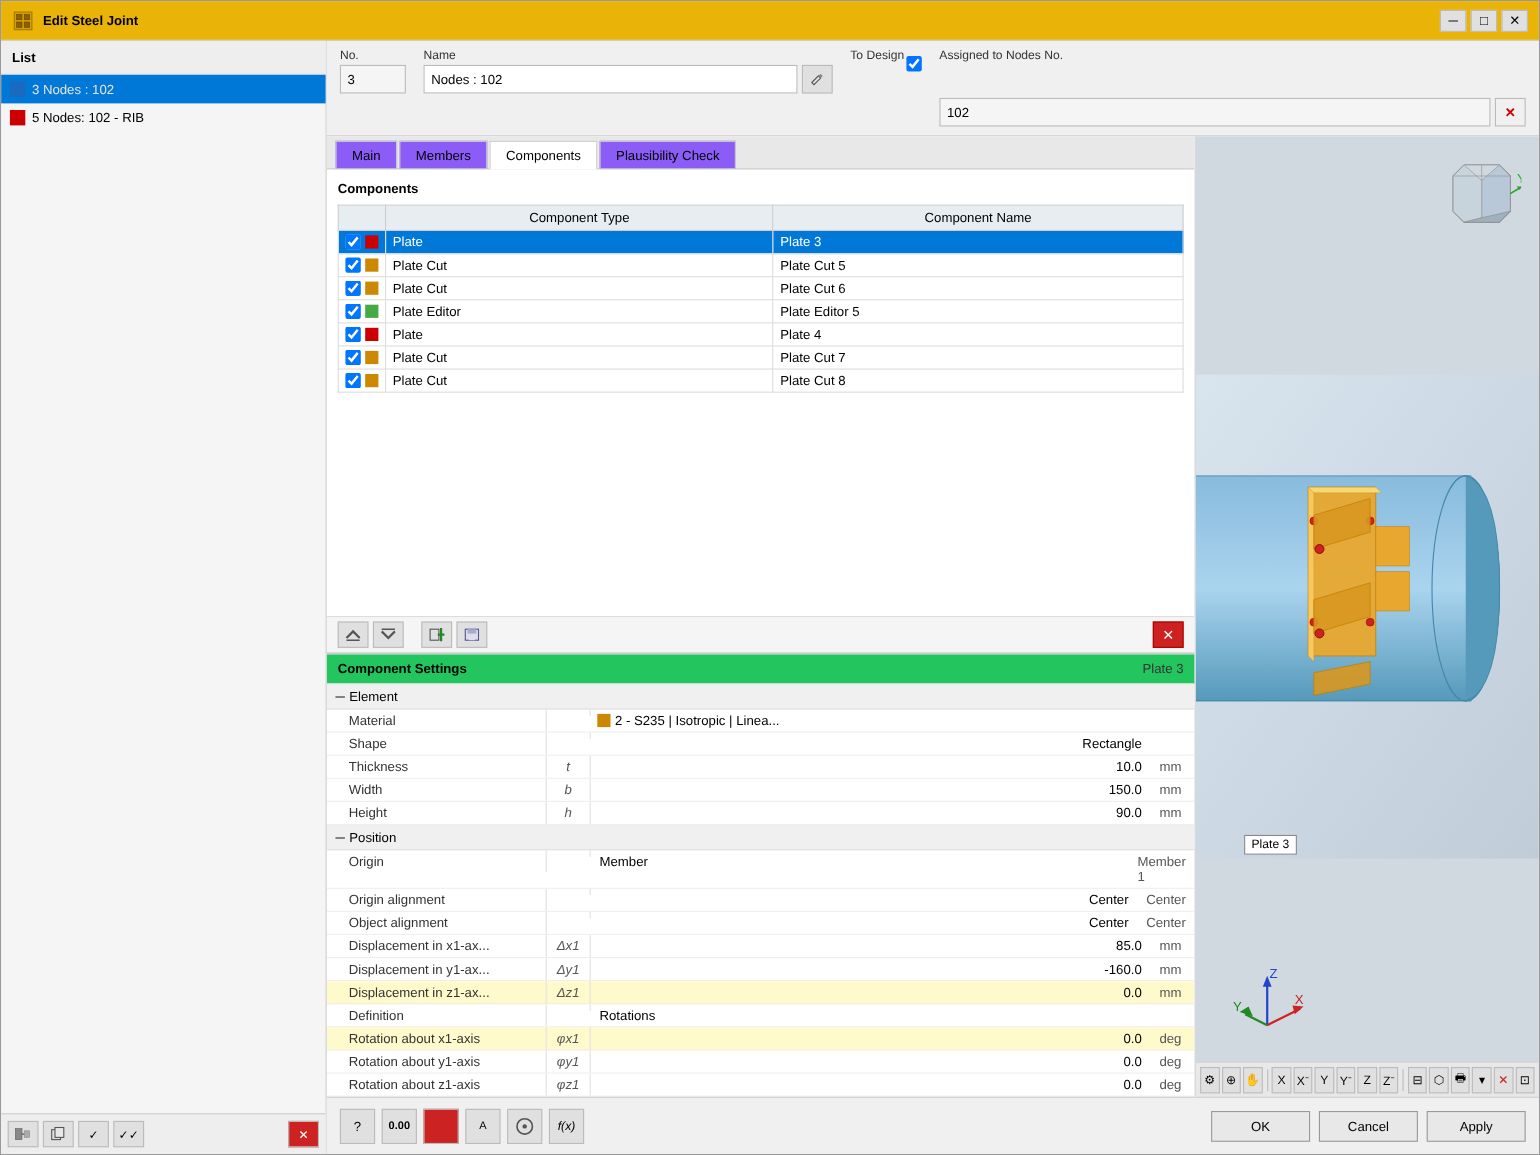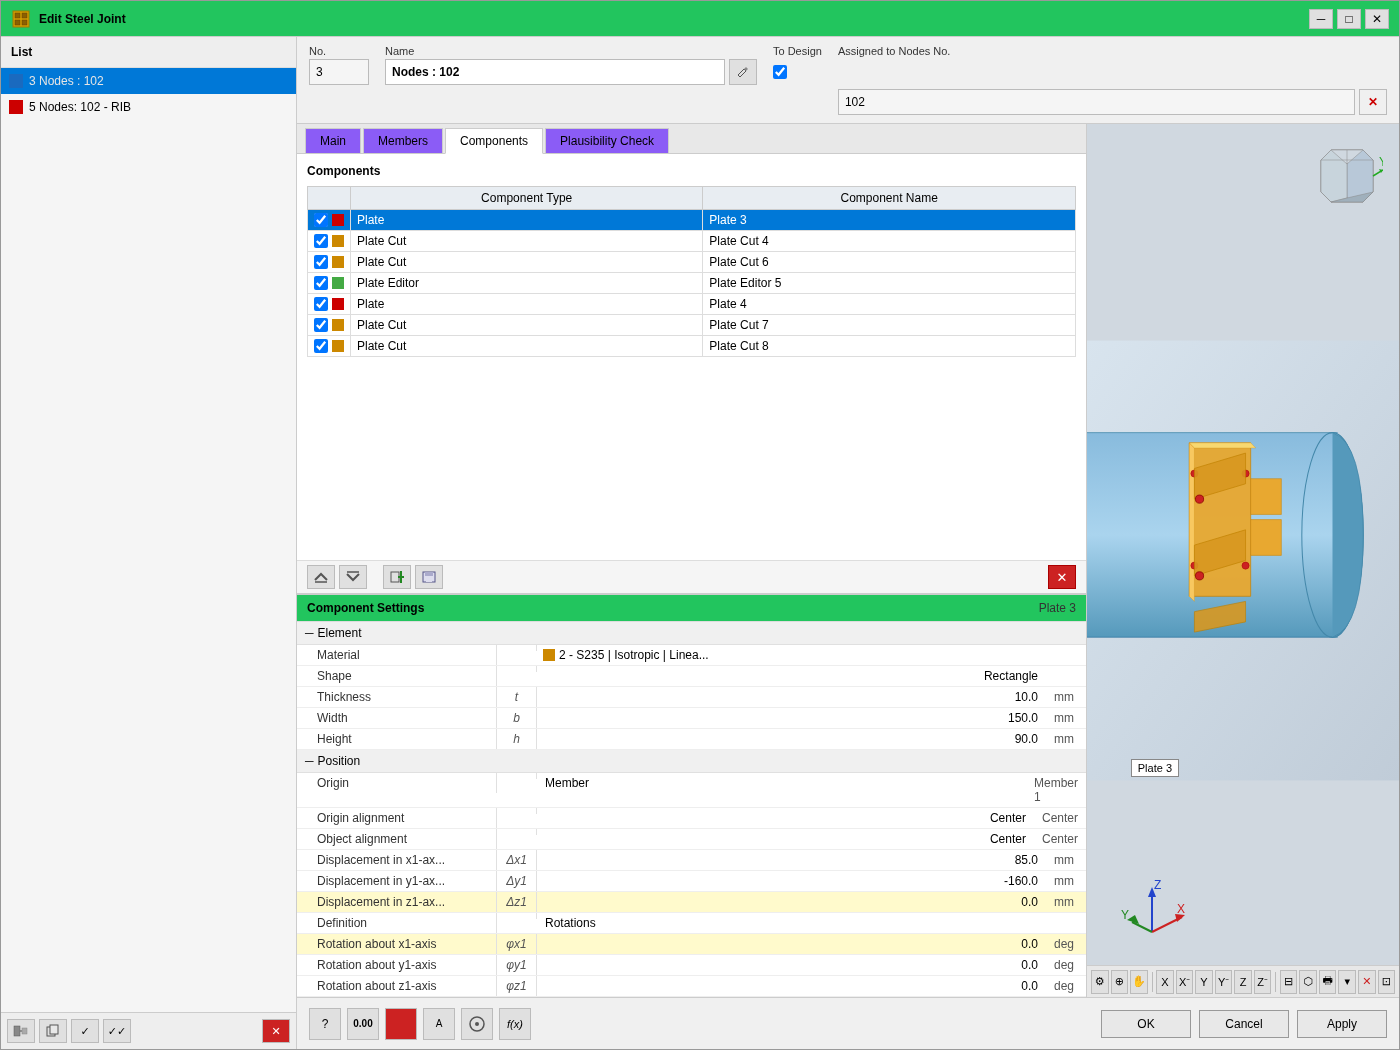--- a/index.html
+++ b/index.html
@@ -1,20 +1,20 @@
 <!DOCTYPE html>
 <html><head>
   <meta charset="utf-8">
   <style>
     * { box-sizing: border-box; margin: 0; padding: 0; font-family: 'Segoe UI', Arial, sans-serif; font-size: 12px; }
     body { background: #c8d0d8; width: 1400px; height: 1050px; overflow: hidden; }
 
     .window { width: 1400px; height: 1050px; background: #f0f0f0; display: flex; flex-direction: column; border: 1px solid #999; }
 
-    .title-bar { background: #22c55e; padding: 6px 10px; display: flex; align-items: center; justify-content: space-between; border-bottom: 1px solid #ccc; height: 36px; }
+    .title-bar { background: #eab308; padding: 6px 10px; display: flex; align-items: center; justify-content: space-between; border-bottom: 1px solid #ccc; height: 36px; }
     .title-left { display: flex; align-items: center; gap: 8px; font-size: 13px; font-weight: 600; }
     .title-controls { display: flex; gap: 4px; }
     .title-btn { width: 24px; height: 20px; background: #e0e0e0; border: 1px solid #bbb; cursor: pointer; display: flex; align-items: center; justify-content: center; font-size: 12px; }
 
     .main-content { display: flex; flex: 1; overflow: hidden; }
 
     
     .left-panel { width: 296px; background: #f5f5f5; border-right: 1px solid #ccc; display: flex; flex-direction: column; }
     .left-header { padding: 8px 10px; font-weight: 600; font-size: 12px; border-bottom: 1px solid #ddd; background: #eee; }
     .list-items { flex: 1; }
@@ -32,23 +32,23 @@
     .right-area { flex: 1; display: flex; flex-direction: column; }
 
     
     .top-form { background: #f0f0f0; padding: 8px 12px; border-bottom: 1px solid #ccc; display: flex; gap: 16px; align-items: flex-start; }
     .form-group { display: flex; flex-direction: column; gap: 2px; }
     .form-label { font-size: 11px; color: #333; font-weight: 500; }
     .form-input { height: 26px; border: 1px solid #bbb; background: white; padding: 0 6px; font-size: 12px; }
     .form-input.readonly { background: #f5f5f5; }
     .no-input { width: 60px; }
     .name-row { display: flex; gap: 4px; align-items: center; }
-    .name-input { width: 340px; font-weight: bold; }
+    .name-input { width: 340px; }
     .edit-btn { width: 28px; height: 26px; background: #e0e0e0; border: 1px solid #bbb; cursor: pointer; display: flex; align-items: center; justify-content: center; }
-    .design-group { display: flex; flex-direction: column; gap: 2px; }
+    .design-group { display: flex; flex-direction: row; gap: 2px; }
     .checkbox-row { display: flex; align-items: center; gap: 4px; height: 26px; }
     .nodes-group { flex: 1; gap: 32px; }
     .nodes-row { display: flex; gap: 4px; align-items: center; }
     .nodes-input { flex: 1; height: 26px; border: 1px solid #bbb; background: #f5f5f5; padding: 0 6px; }
     .clear-btn { width: 28px; height: 26px; background: #f0f0f0; border: 1px solid #bbb; cursor: pointer; display: flex; align-items: center; justify-content: center; color: #cc0000; font-weight: bold; }
 
     
     .middle-area { flex: 1; display: flex; overflow: hidden; }
 
     
@@ -249,21 +249,21 @@
                   <td>Plate 3</td>
                 </tr>
                 <tr>
                   <td>
                     <div class="comp-row-check">
                         <input type="checkbox" checked="" style="">
                         <span class="comp-color c-orange"></span>
                       </div>
                   </td>
                   <td>Plate Cut</td>
-                  <td>Plate Cut 4</td>
+                  <td>Plate Cut 5</td>
                 </tr>
                 <tr>
                   <td>
                     <div class="comp-row-check">
                         <input type="checkbox" checked="" style="">
                         <span class="comp-color c-orange"></span>
                       </div>
                   </td>
                   <td>Plate Cut</td>
                   <td>Plate Cut 6</td>

